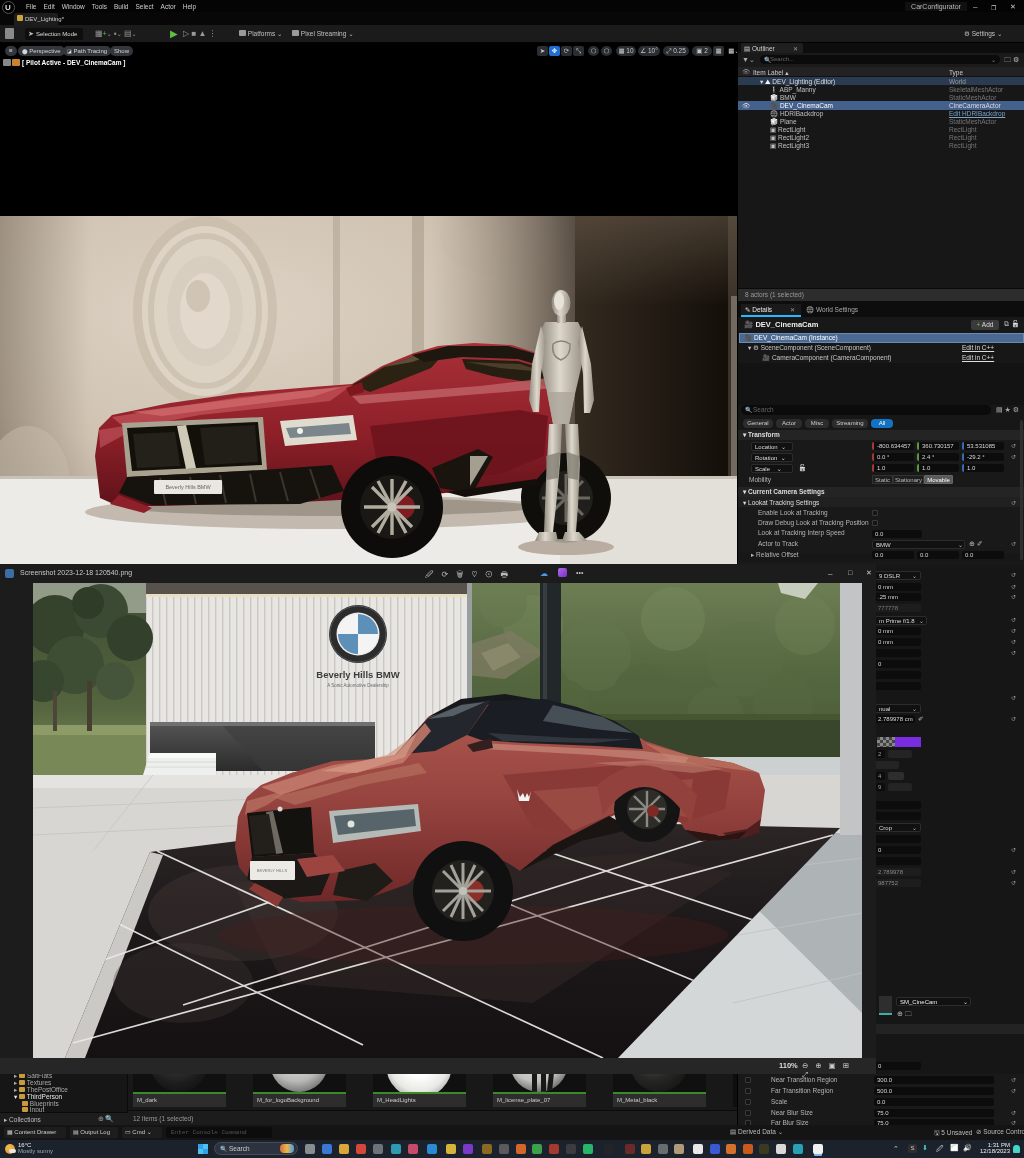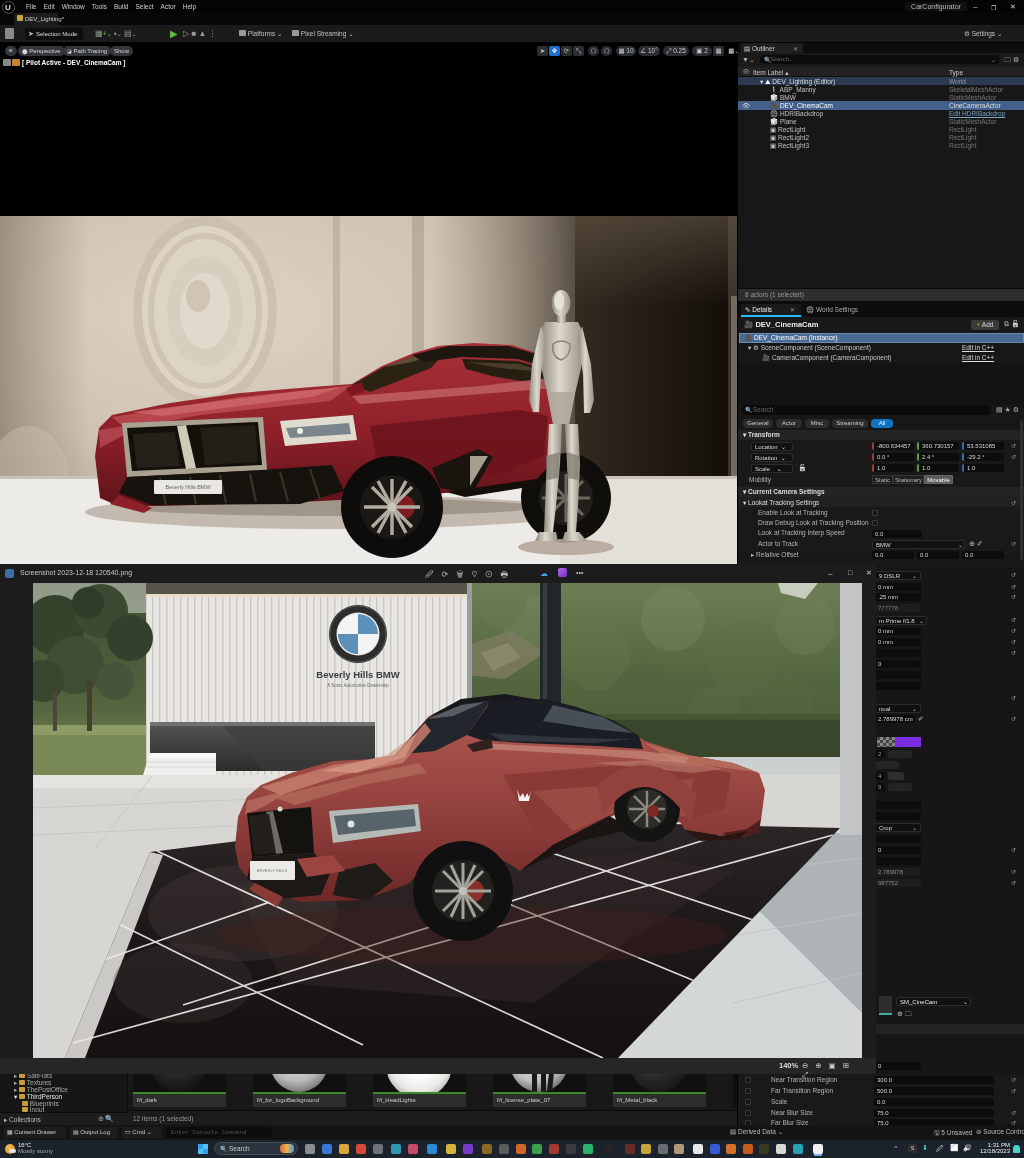--- a/index.html
+++ b/index.html
@@ -643,21 +643,21 @@
           <line x1="601" y1="213" x2="627" y2="239"></line>
           <line x1="627" y1="213" x2="601" y2="239"></line>
         </g>
 <circle cx="620" cy="228" r="6" fill="#7e2a24"></circle>
 <path d="M570,232 Q614,172 658,240 L664,212 Q616,158 564,202 Z" fill="#93413c"></path>
 <path d="M484,206 L487,214 L490,210 L492,215 L494,210 L496,214 L498,208 L496,218 L486,218 Z" fill="#f2f2f2"></path>
 </svg>
 </div>
 
 <div class="abs" style="left:0;top:494px;width:876px;height:16px;background:#262626"></div>
-<div class="abs" style="left:779px;top:497px;font-size:7.5px;color:#ddd;font-weight:bold">140%</div>
+<div class="abs" style="left:779px;top:497px;font-size:7.5px;color:#ddd;font-weight:bold">110%</div>
 <div class="abs" style="left:802px;top:497px;font-size:7.5px;color:#ccc;letter-spacing:7px">⊖⊕▣⊞ ⤢</div>
 </div>
 
 <div class="abs" style="left:0;top:1058px;width:737px;height:67px;background:#181818;z-index:5" id="cbrowser">
 <div class="abs" style="left:0;top:0;width:128px;height:54px;background:#161616;border-right:1px solid #0a0a0a">
 <div class="abs" style="left:14px;top:14px;font-size:6.5px;color:#aaa">▸ <span style="display:inline-block;width:6px;height:5px;background:#c89a3c;border-radius:1px"></span> SaltFlats</div>
 <div class="abs" style="left:14px;top:21px;font-size:6.5px;color:#aaa">▸ <span style="display:inline-block;width:6px;height:5px;background:#c89a3c;border-radius:1px"></span> Textures</div>
 <div class="abs" style="left:14px;top:28px;font-size:6.5px;color:#aaa">▸ <span style="display:inline-block;width:6px;height:5px;background:#c89a3c;border-radius:1px"></span> ThePostOffice</div>
 <div class="abs" style="left:14px;top:35px;font-size:6.5px;color:#e8e8e8">▾ <span style="display:inline-block;width:6px;height:5px;background:#c89a3c;border-radius:1px"></span> ThirdPerson</div>
 <div class="abs" style="left:22px;top:42px;font-size:6.5px;color:#aaa"><span style="display:inline-block;width:6px;height:5px;background:#c89a3c;border-radius:1px"></span> Blueprints</div>

